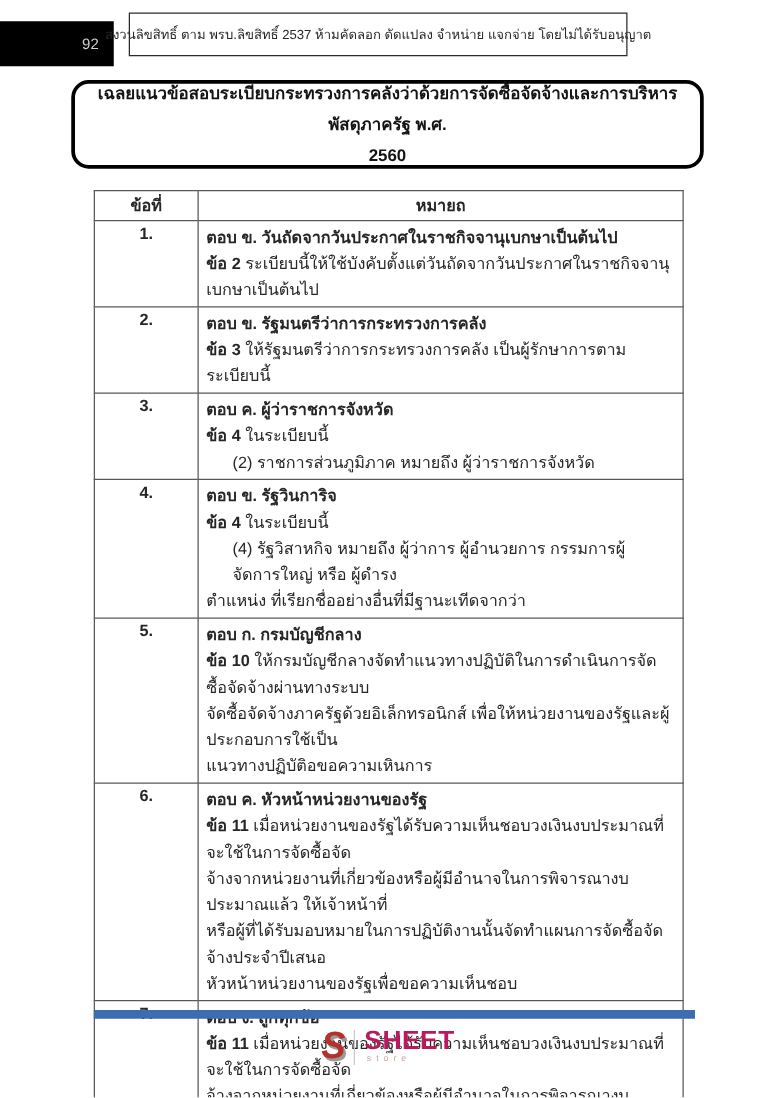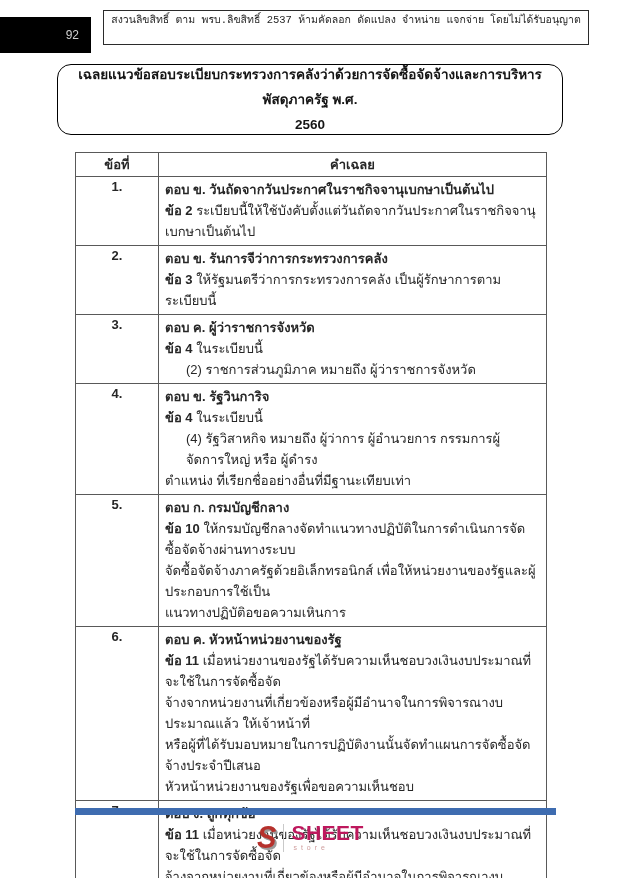--- a/index.html
+++ b/index.html
@@ -11,29 +11,29 @@
   }
   
   .page-num-box {
     position:absolute; left:0; top:17px; width:91px; height:36px;
     background:#000000; display:flex; align-items:center; justify-content:flex-end;
     padding-right:12px;
   }
   .page-num-box span { color:#cfcfcf; font-size:12px; }
   
   .copyright-box {
-    position:absolute; left:103px; top:10px; width:486px; height:35px;
+    position:absolute; left:103px; top:10px; width:399px; height:35px;
     border:1px solid #2b2b2b; background:#ffffff;
-    display:flex; align-items:flex-start; justify-content:center;
-    font-size:10.5px; color:#262626; white-space:nowrap;font-family:Liberation Mono, monospace;
+    display:flex; align-items:center; justify-content:center;
+    font-size:10.5px; color:#262626; white-space:nowrap;
   }
   
   .title-box {
     position:absolute; left:57px; top:64px; width:506px; height:71px;
-    border:1px solid #000000; border-radius:14px; background:#ffffff;
+    border:3px solid #000000; border-radius:14px; background:#ffffff;
     display:flex; flex-direction:column; align-items:center; justify-content:center;
     text-align:center; font-weight:bold; font-size:13.5px; line-height:25px; color:#141414;
     padding:0 14px;
   }
   
   .answer-table {
     position:absolute; left:75px; top:152px; width:472px;
     border-collapse:collapse; font-size:13px; color:#262626;
     table-layout:fixed;
   }
@@ -90,53 +90,53 @@
 
   <div class="title-box">
     <div>เฉลยแนวข้อสอบระเบียบกระทรวงการคลังว่าด้วยการจัดซื้อจัดจ้างและการบริหารพัสดุภาครัฐ พ.ศ.</div>
     <div>2560</div>
   </div>
 
   <table class="answer-table">
     <thead>
       <tr>
         <th class="col-no">ข้อที่</th>
-        <th class="col-ans">คำเฉลย</th>
+        <th class="col-ans">หมายถ</th>
       </tr>
     </thead>
     <tbody>
         <tr>
           <td class="num">1.</td>
           <td class="ans">
             <div class="line answer-line"><b>ตอบ ข. วันถัดจากวันประกาศในราชกิจจานุเบกษาเป็นต้นไป</b></div>
             <div class="line"><b>ข้อ 2</b> ระเบียบนี้ให้ใช้บังคับตั้งแต่วันถัดจากวันประกาศในราชกิจจานุเบกษาเป็นต้นไป</div>
           </td>
         </tr>
         <tr>
           <td class="num">2.</td>
           <td class="ans">
-            <div class="line answer-line"><b>ตอบ ข. รันการจีว่าการกระทรวงการคลัง</b></div>
+            <div class="line answer-line"><b>ตอบ ข. รัฐมนตรีว่าการกระทรวงการคลัง</b></div>
             <div class="line"><b>ข้อ 3</b> ให้รัฐมนตรีว่าการกระทรวงการคลัง เป็นผู้รักษาการตามระเบียบนี้</div>
           </td>
         </tr>
         <tr>
           <td class="num">3.</td>
           <td class="ans">
             <div class="line answer-line"><b>ตอบ ค. ผู้ว่าราชการจังหวัด</b></div>
             <div class="line"><b>ข้อ 4</b> ในระเบียบนี้</div>
             <div class="line indent-2">(2) ราชการส่วนภูมิภาค หมายถึง ผู้ว่าราชการจังหวัด</div>
           </td>
         </tr>
         <tr>
           <td class="num">4.</td>
           <td class="ans">
             <div class="line answer-line"><b>ตอบ ข. รัฐวินการิจ</b></div>
             <div class="line"><b>ข้อ 4</b> ในระเบียบนี้</div>
             <div class="line indent-2">(4) รัฐวิสาหกิจ หมายถึง ผู้ว่าการ ผู้อำนวยการ กรรมการผู้จัดการใหญ่ หรือ ผู้ดำรง</div>
-            <div class="line">ตำแหน่ง ที่เรียกชื่ออย่างอื่นที่มีฐานะเทียบเท่า</div>
+            <div class="line">ตำแหน่ง ที่เรียกชื่ออย่างอื่นที่มีฐานะเทีดจากว่า</div>
           </td>
         </tr>
         <tr>
           <td class="num">5.</td>
           <td class="ans">
             <div class="line answer-line"><b>ตอบ ก. กรมบัญชีกลาง</b></div>
             <div class="line"><b>ข้อ 10</b> ให้กรมบัญชีกลางจัดทำแนวทางปฏิบัติในการดำเนินการจัดซื้อจัดจ้างผ่านทางระบบ</div>
             <div class="line">จัดซื้อจัดจ้างภาครัฐด้วยอิเล็กทรอนิกส์ เพื่อให้หน่วยงานของรัฐและผู้ประกอบการใช้เป็น</div>
             <div class="line">แนวทางปฏิบัติอขอความเหินการ</div>
           </td>

